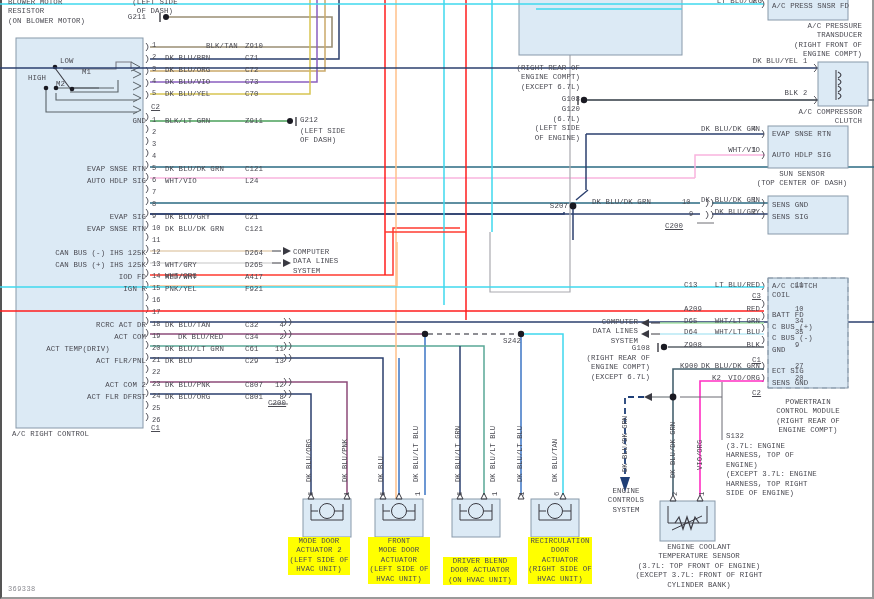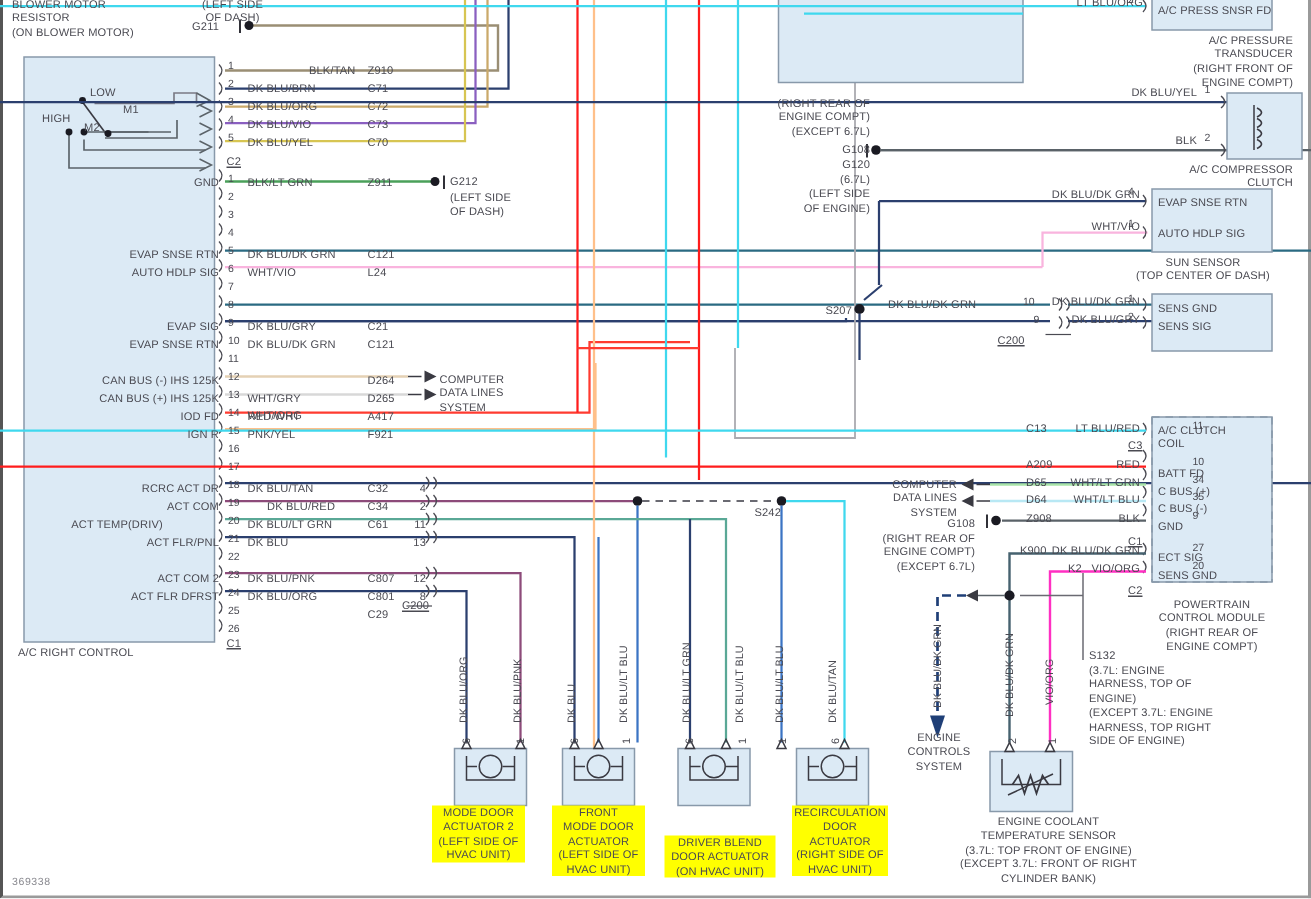--- a/index.html
+++ b/index.html
@@ -1,17 +1,17 @@
 <!DOCTYPE html>
 <html><head>
 <meta charset="utf-8">
 <style>
   html,body{margin:0;padding:0;background:#ffffff;}
   body{font-family:"Liberation Sans",sans-serif;}
-  #page{position:relative;width:874px;height:599px;background:#fff;overflow:hidden;}
+  #page{position:relative;width:874px;height:599px;background:#fff;overflow:hidden;font-family:Liberation Mono, monospace;}
   #frame{position:absolute;left:0;top:0;width:874px;height:599px;box-sizing:border-box;border-left:2px solid #555;border-right:2px solid #9a9a9a;border-bottom:2px solid #9a9a9a;}
   #canvas{position:absolute;left:0;top:0;}
   .txt{position:absolute;font-size:7.4px;color:#4a4a52;white-space:pre;line-height:9.4px;letter-spacing:0.1px;}
   .txt.c{text-align:center;}
   .txt.r{text-align:right;}
   .tiny{font-size:6.6px;}
   .hl{background:#ffff00;}
   .vert{position:absolute;font-size:7.2px;color:#4a4a52;white-space:nowrap;transform-origin:0 0;transform:rotate(-90deg);line-height:8px;}
   .pinnum{position:absolute;font-size:7px;color:#4a4a52;white-space:nowrap;}
   .u{text-decoration:underline;}
@@ -413,21 +413,21 @@
       <div class="txt" style="left: 245px; top: 333px;">C34</div>
       <div class="txt r" style="left: 258px; top: 333px; width: 26px;">2</div>
       <div class="pinnum" style="left: 152px; top: 344px;">20</div>
       <div class="txt r" style="left: 10px; top: 345px; width: 136px; text-align: center;">ACT TEMP(DRIV)</div>
       <div class="txt" style="left: 165px; top: 345px;">DK BLU/LT GRN</div>
       <div class="txt" style="left: 245px; top: 345px;">C61</div>
       <div class="txt r" style="left: 258px; top: 345px; width: 26px;">11</div>
       <div class="pinnum" style="left: 152px; top: 356px;">21</div>
       <div class="txt r" style="left: 10px; top: 357px; width: 136px;">ACT FLR/PNL</div>
       <div class="txt" style="left: 165px; top: 357px;">DK BLU</div>
-      <div class="txt" style="left: 245px; top: 357px; margin-top: 48px;">C29</div>
+      <div class="txt" style="left: 245px; top: 357px;">C29</div>
       <div class="txt r" style="left: 258px; top: 357px; width: 26px;">13</div>
       <div class="pinnum" style="left: 152px; top: 368px;">22</div>
       <div class="pinnum" style="left: 152px; top: 380px;">23</div>
       <div class="txt r" style="left: 10px; top: 381px; width: 136px;">ACT COM 2</div>
       <div class="txt" style="left: 165px; top: 381px;">DK BLU/PNK</div>
       <div class="txt" style="left: 245px; top: 381px;">C807</div>
       <div class="txt r" style="left: 258px; top: 381px; width: 26px;">12</div>
       <div class="pinnum" style="left: 152px; top: 392px;">24</div>
       <div class="txt r" style="left: 10px; top: 393px; width: 136px;">ACT FLR DFRST</div>
       <div class="txt" style="left: 165px; top: 393px;">DK BLU/ORG</div>

